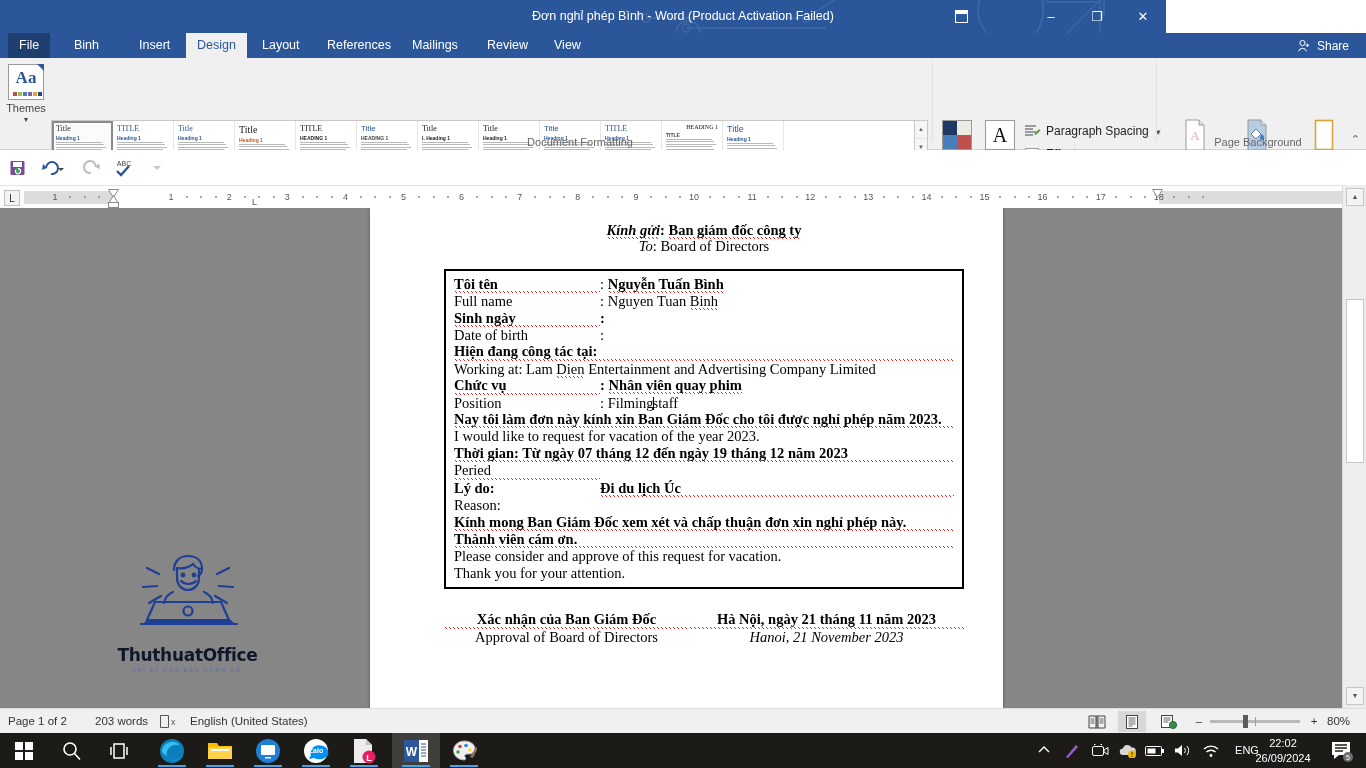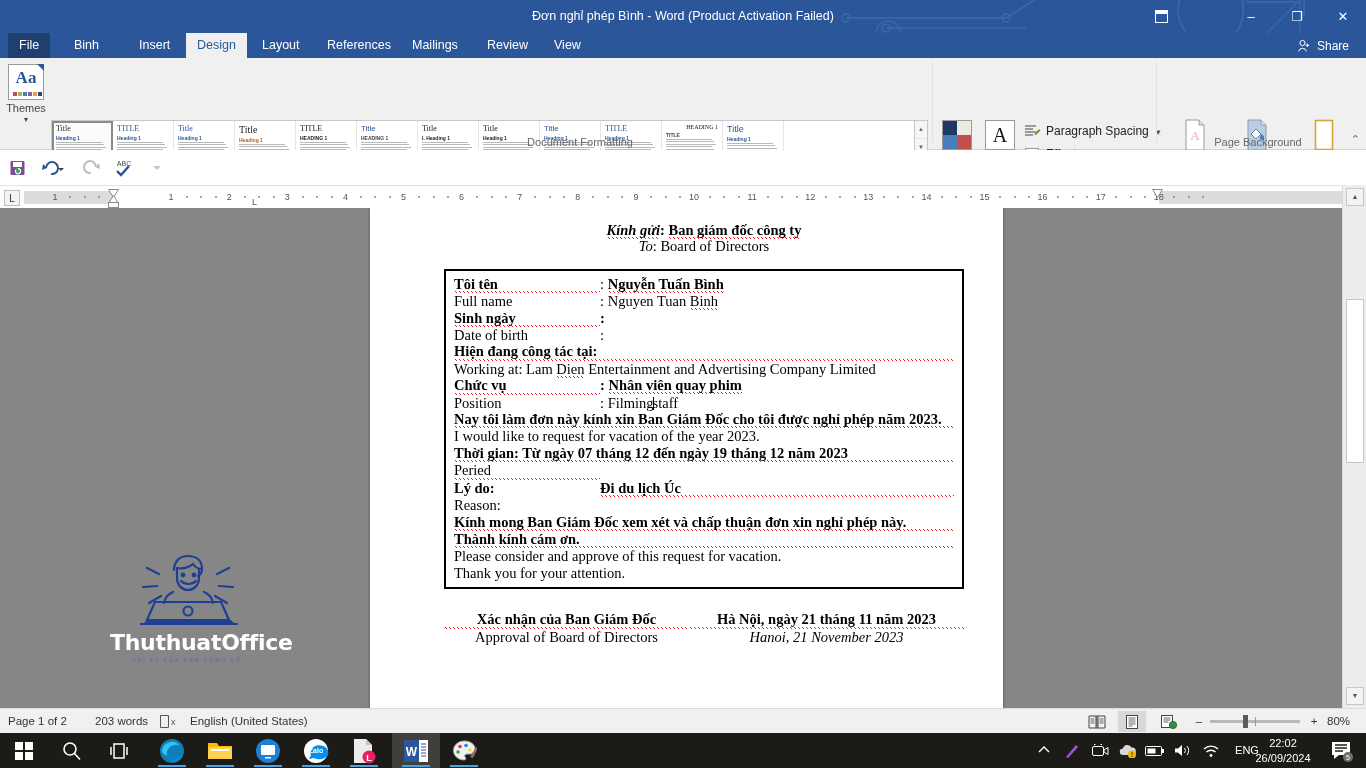--- a/index.html
+++ b/index.html
@@ -5,21 +5,21 @@
   * { box-sizing: border-box; margin: 0; padding: 0; }
   html, body {
     width: 1366px; height: 768px;
     font-family: "Liberation Sans", sans-serif;
     overflow: hidden; background: #fff;
   }
   #app { position: relative; width: 1366px; height: 768px; }
 
   
   .titlebar {
-    position: absolute; top: 0; left: 0; width: 1366px; height: 33px;
+    position: absolute; top: 0; left: 0; width: 1166px; height: 33px;
     background: #2b579a; overflow: hidden;
   }
   .tb-deco { position: absolute; top: 0; right: 0; width: 640px; height: 33px;
     opacity: .30; pointer-events: none; }
   .tb-title {
     position: absolute; left: 0; top: 0; width: 1366px; height: 33px;
     line-height: 33px; text-align: center; color: #fff; font-size: 12.5px;
     white-space: nowrap;
   }
   .wbtn {
@@ -221,22 +221,23 @@
   }
   .sigrow { display: flex; margin-top: 22px; }
   .sig-l { width: 245px; text-align: center; }
   .sig-r { flex: 1; text-align: center; }
 
   
   .wm {
     position: absolute; left: 110px; top: 340px; width: 155px; text-align: center;
   }
   .wm-name {
-    font-size: 22px; font-weight: bold; color: #ffffff; letter-spacing: -.3px;
+    font-size: 17px; font-weight: bold; color: #0f172a; letter-spacing: -.3px;
     font-family: "DejaVu Sans", sans-serif;
+    margin-top: 15px;
   }
   .wm-tag {
     font-size: 5.6px; color: #5f6aa0; letter-spacing: 1.6px; margin-top: 2px;
     font-family: "DejaVu Sans", sans-serif;
   }
 
   
   .vscroll {
     position: absolute; top: 185px; right: 0; width: 24px; height: 523px;
     background: #ededed; border-left: 1px solid #dcdcdc;
@@ -892,21 +893,21 @@
           </div>
           <div class="row">
             <div class="rl bd">Lý do:</div>
             <div class="rc bd sp">Đi du lịch Úc</div>
           </div>
           <div class="row">
             <div class="rl">Reason:</div>
           </div>
 
           <div class="bd sp">Kính mong Ban Giám Đốc xem xét và chấp thuận đơn xin nghỉ phép này.</div>
-          <div class="bd sp">Thành kính cám ơn.</div>
+          <div class="bd sp">Thành viên cám ơn.</div>
           <div>Please consider and approve of this request for vacation.</div>
           <div>Thank you for your attention.</div>
         </div>
 
         <div class="sigrow">
           <div class="sig-l">
             <div class="bd sp">Xác nhận của Ban Giám Đốc</div>
             <div>Approval of Board of Directors</div>
           </div>
           <div class="sig-r">

